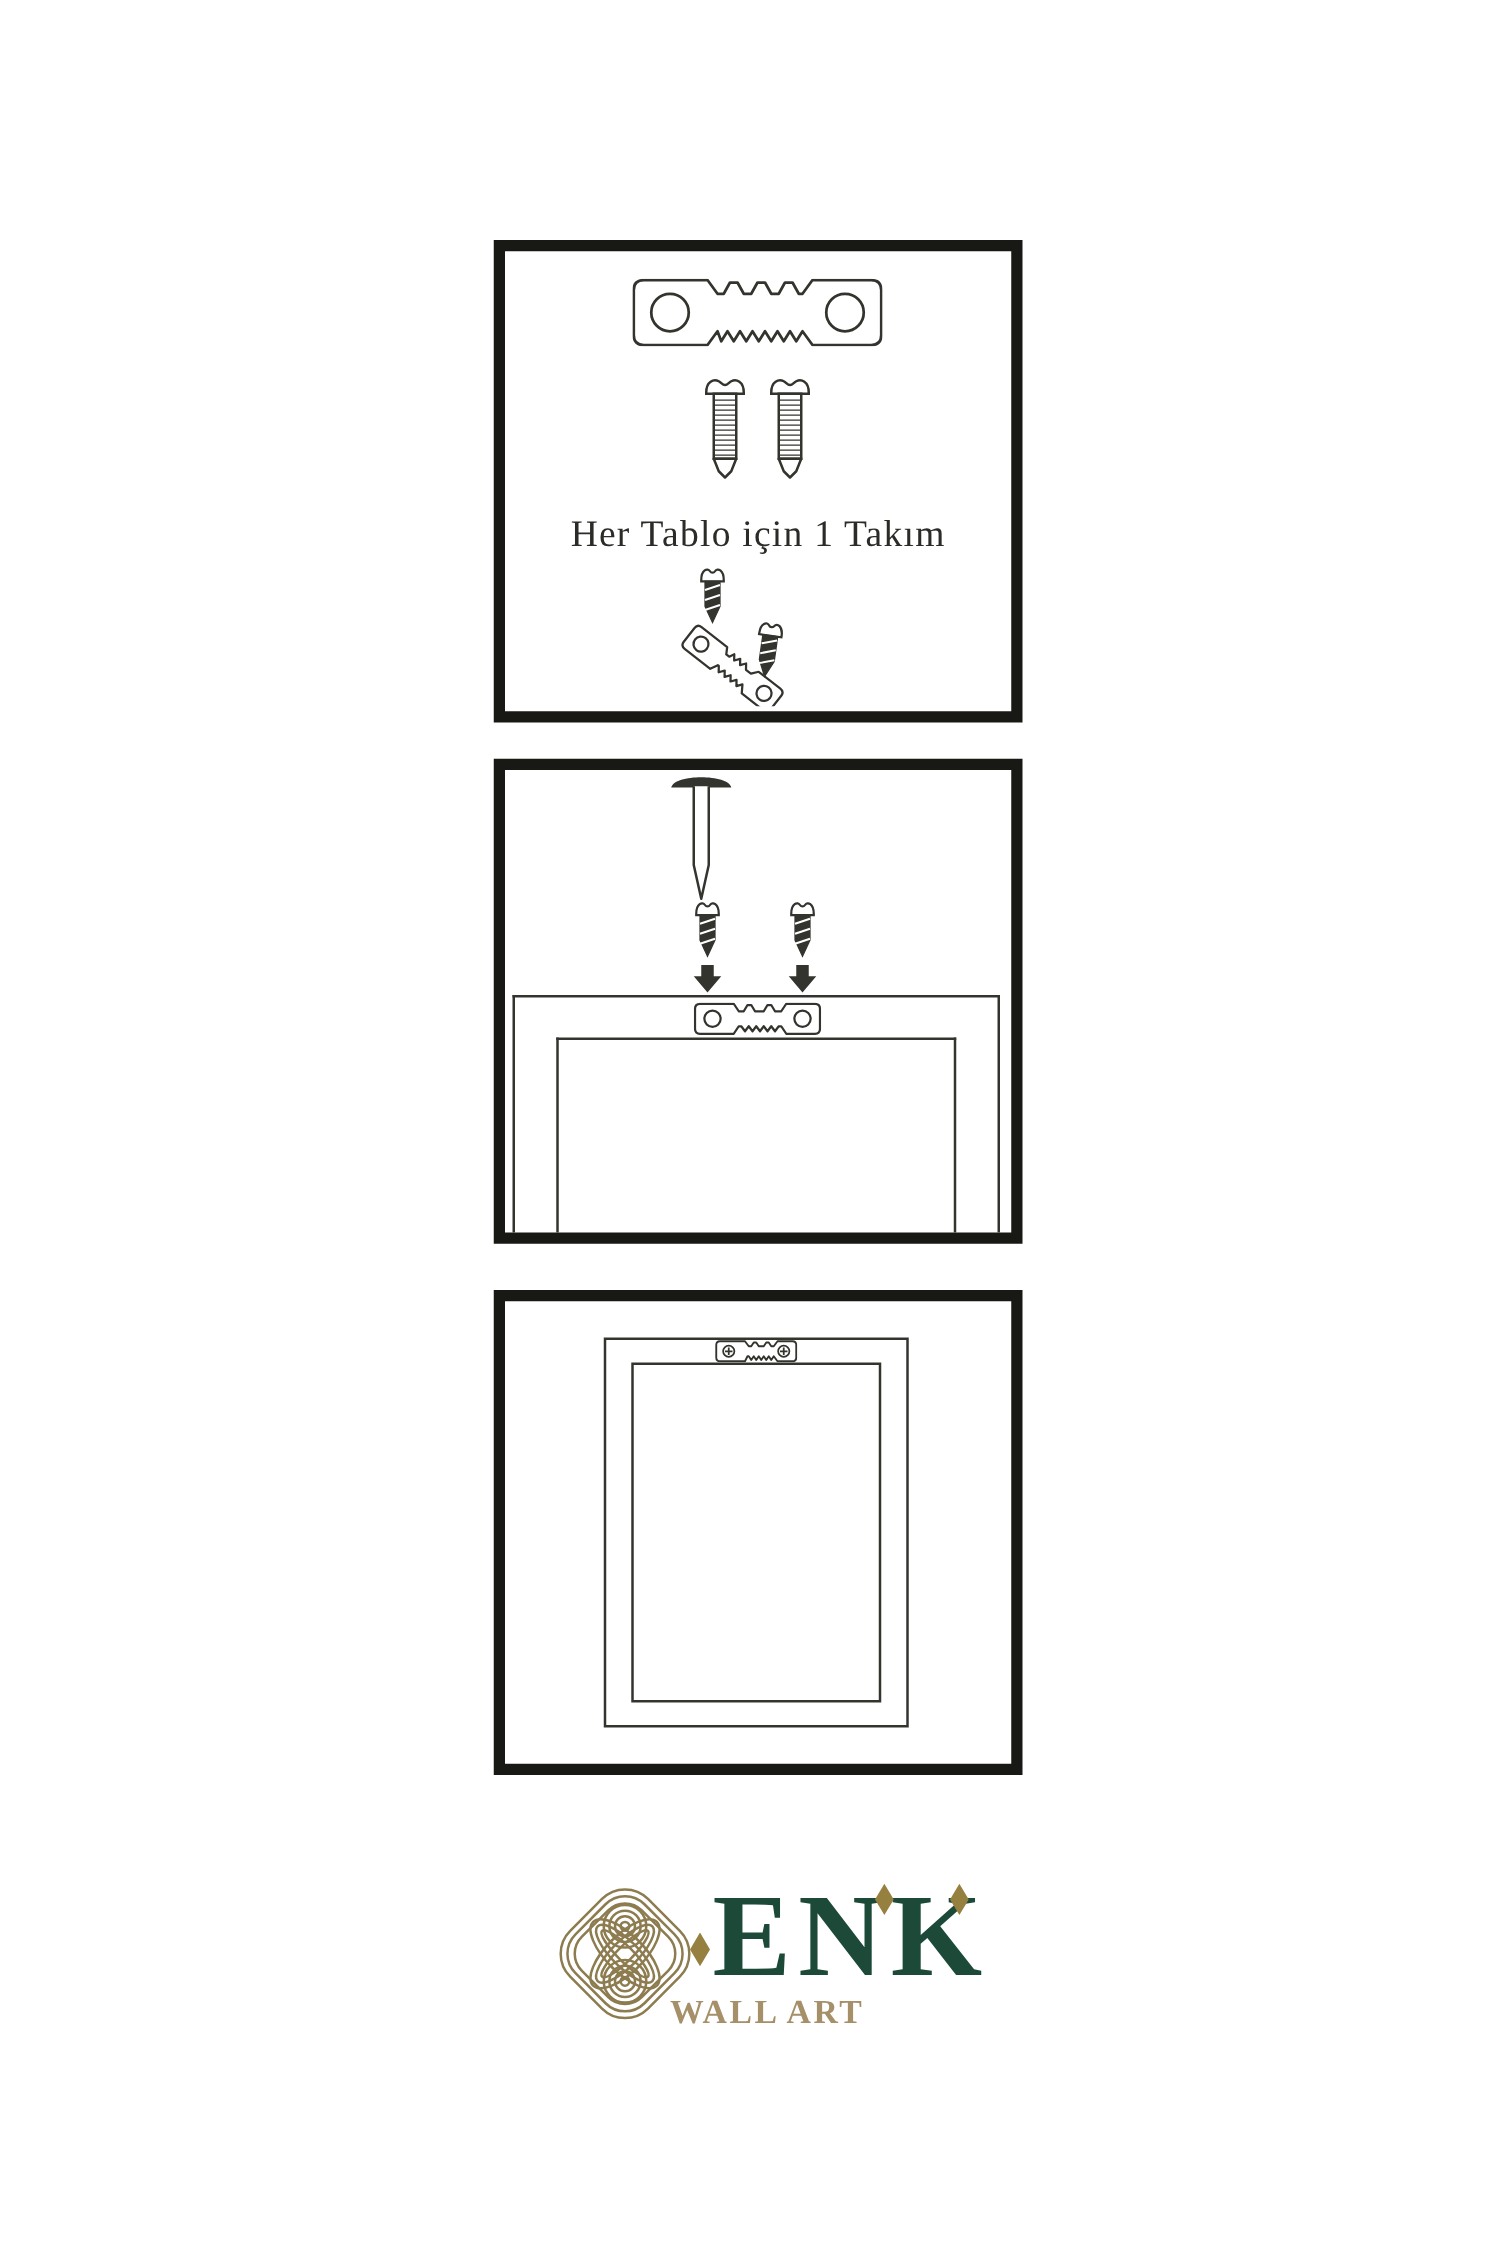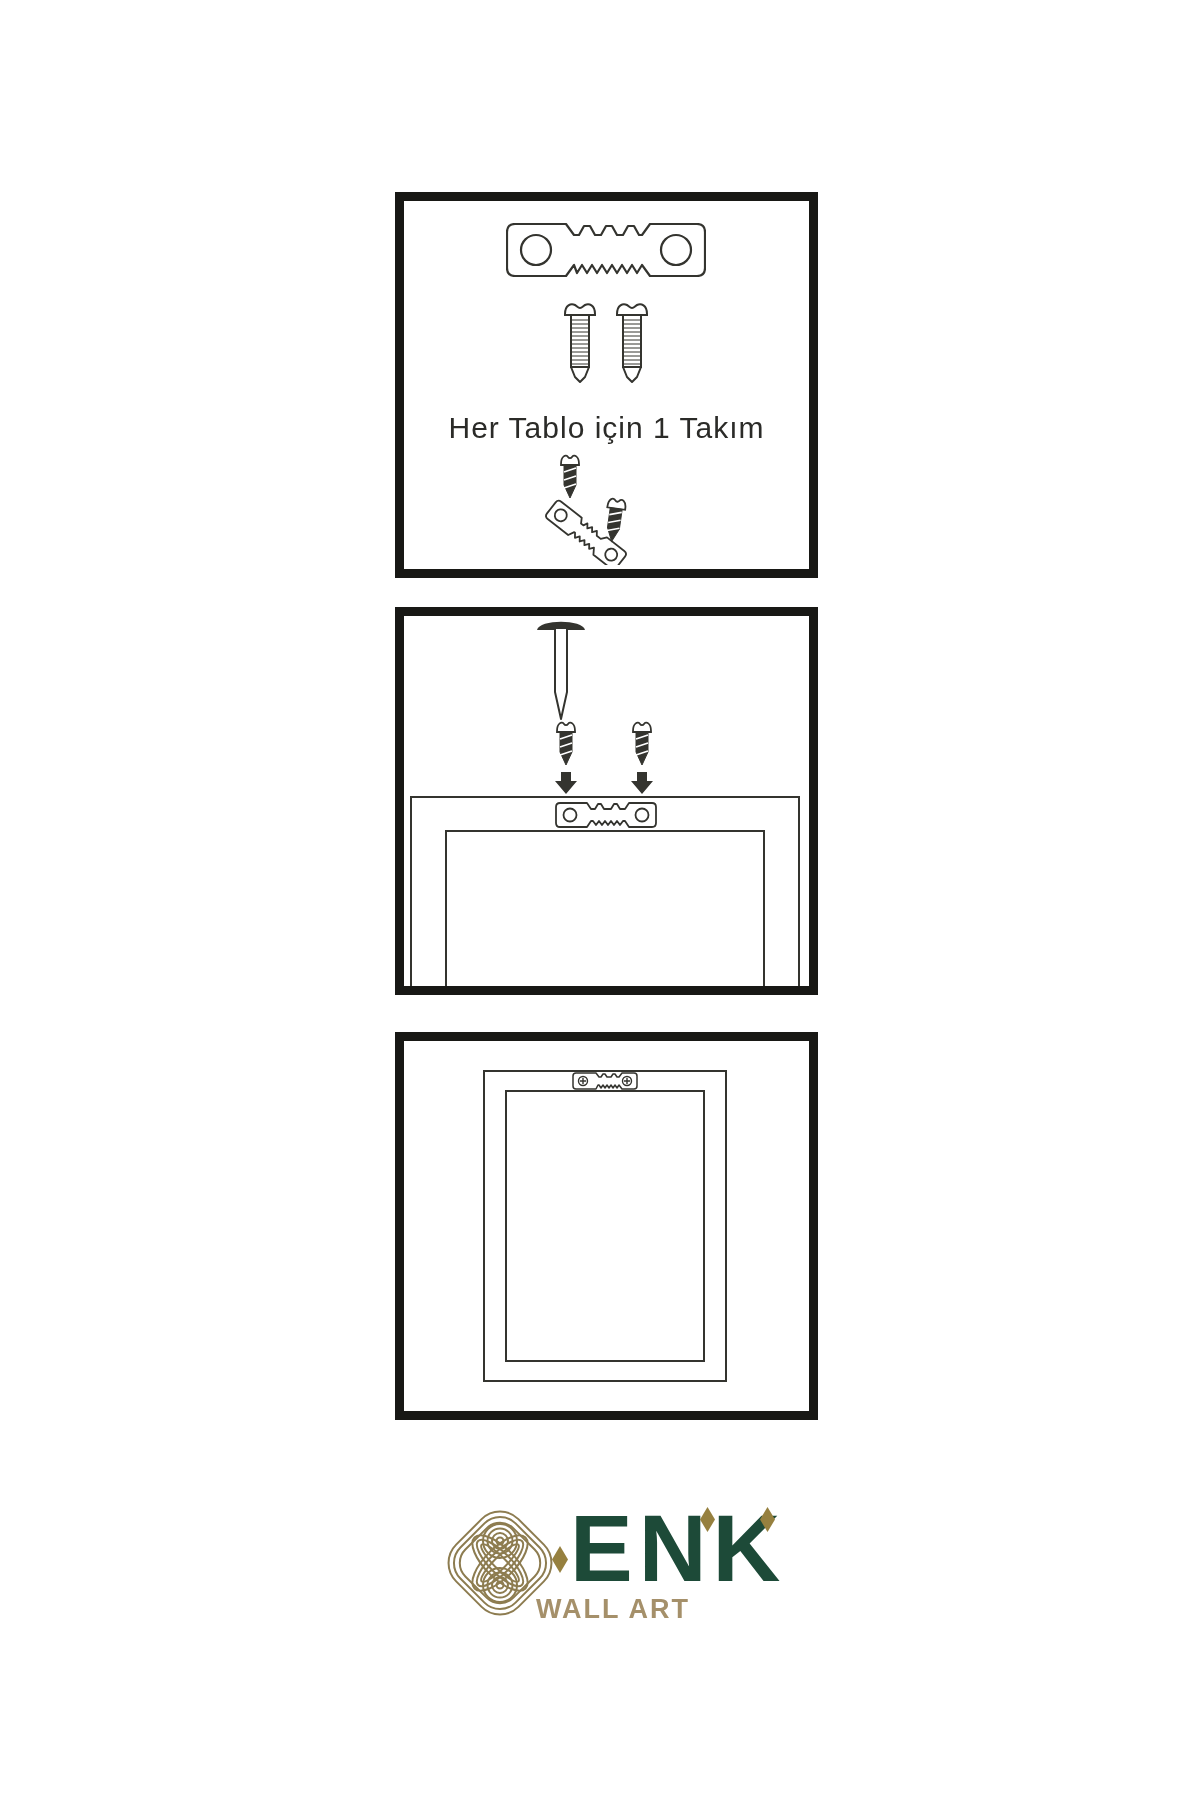--- a/index.html
+++ b/index.html
@@ -2,21 +2,21 @@
 <html style="--bg: #ffffff; --ink: #181815; --line: #34342f; --text: #2b2b28; --green: #1d4a38; --gold: #8d7c50; --gold-dark: #96803f; --gold-text: #a5906a;"><head>
 <meta charset="utf-8">
 <style>
   :root{
     --bg:#ffffff; --ink:#181815; --line:#34342f; --text:#2b2b28;
     --green:#1d4a38; --gold:#8d7c50; --gold-dark:#96803f; --gold-text:#a5906a;
   }
   *{margin:0;padding:0;box-sizing:border-box;}
   html,body{background:var(--bg);}
   .canvas{position:relative;width:1200px;height:1800px;background:var(--bg);
-          font-family:Liberation Sans, sans-serif;overflow:hidden;}
+          font-family:Liberation Serif, serif;overflow:hidden;}
   .panel{position:absolute;left:395px;width:423px;background:#fff;
          border:9px solid var(--ink);overflow:hidden;}
   #panel-kit{top:192px;height:386px;}
   #panel-mount{top:607px;height:388px;}
   #panel-hang{top:1032px;height:388px;}
   .abs{position:absolute;}
   .ink{color:var(--line);}
   .caption{position:absolute;left:0;top:210px;width:100%;text-align:center;
            font-size:30px;letter-spacing:1px;color:var(--text);font-weight:400;}
   .frame-edge{position:absolute;border:2px solid var(--line);border-bottom:none;background:transparent;}

